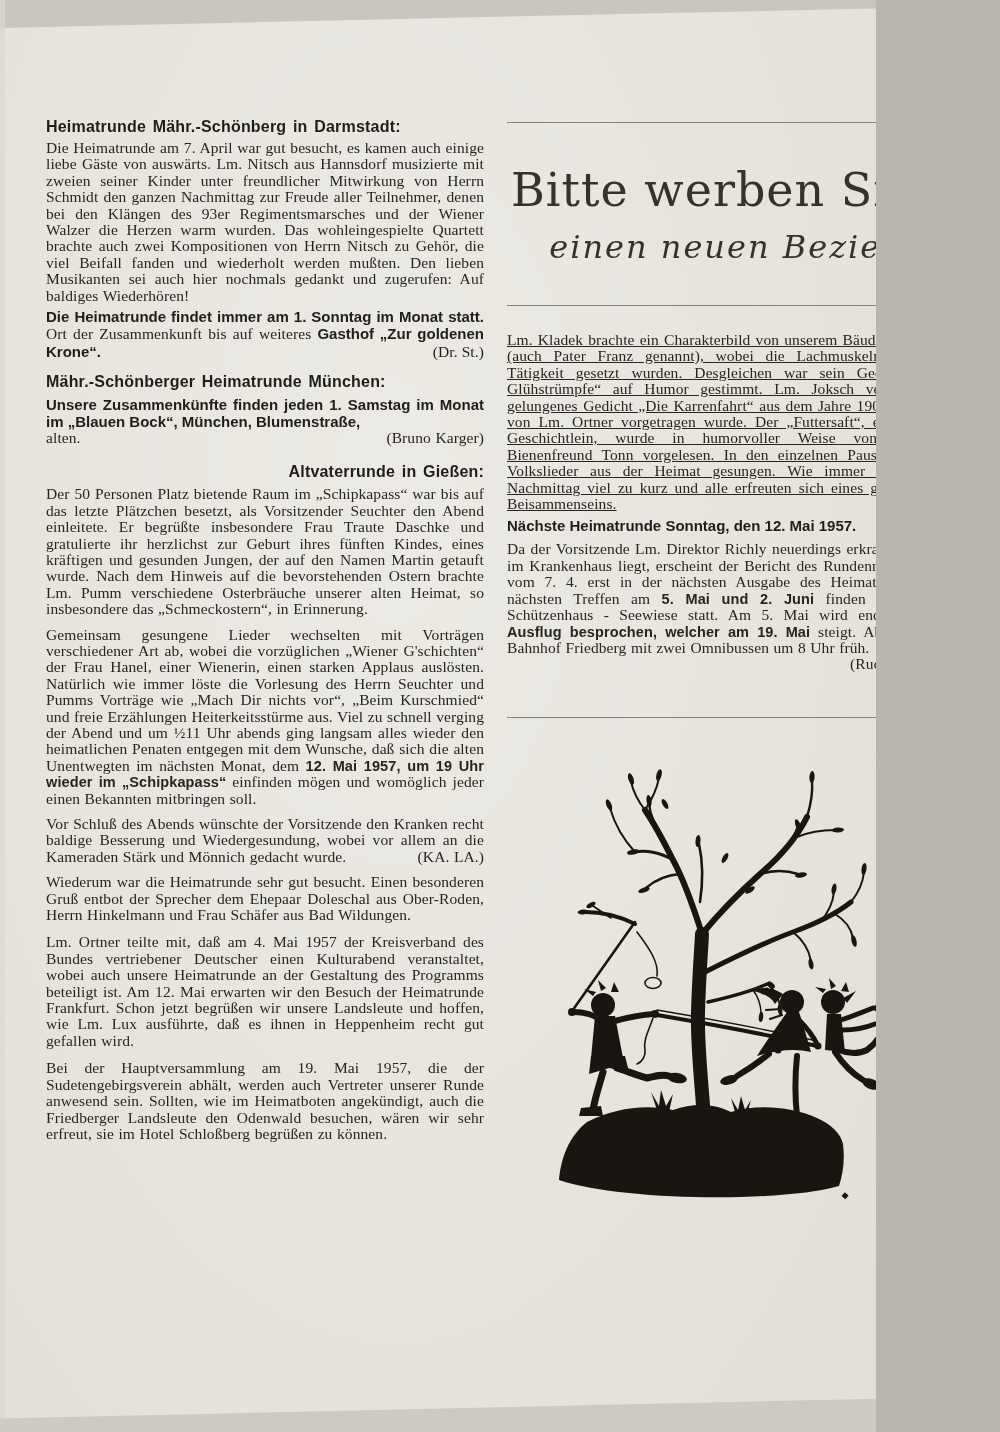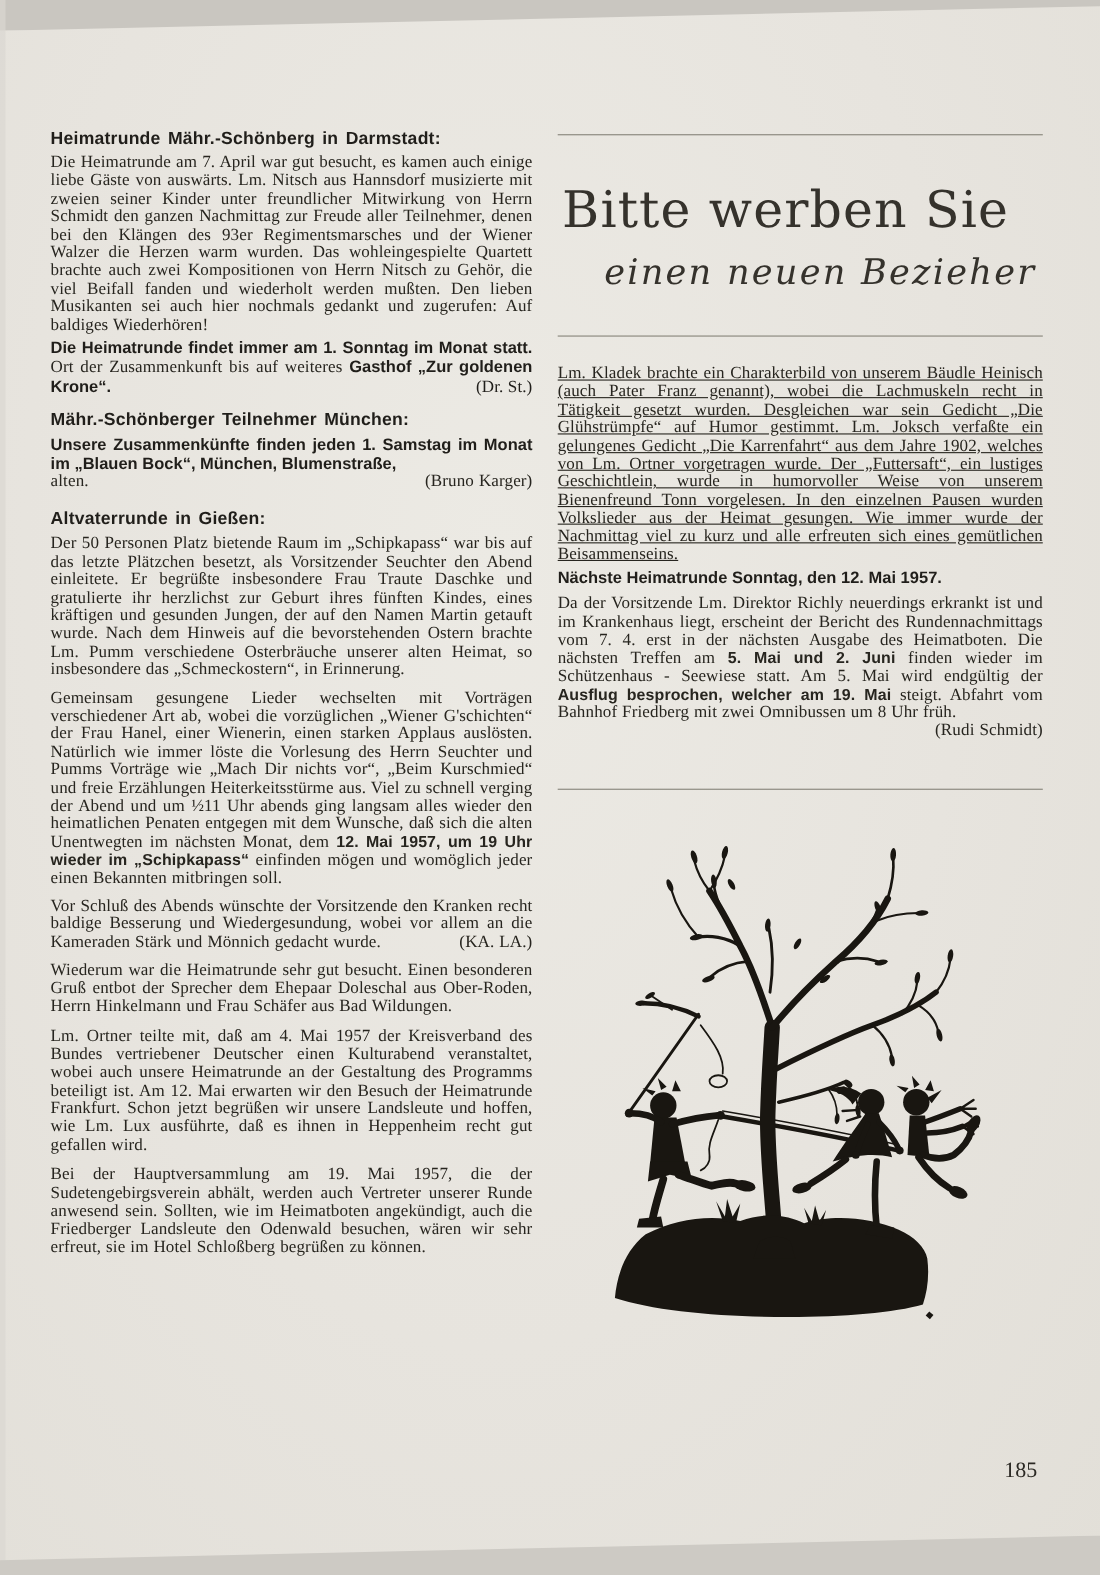--- a/index.html
+++ b/index.html
@@ -1,17 +1,17 @@
 <!DOCTYPE html>
 <html lang="de"><head>
 <meta charset="utf-8">
 <style>
   html,body{margin:0;padding:0;}
   body{width:1000px;height:1432px;background:#b9b6af;font-family:"Liberation Serif",serif;}
-  .page{position:relative;width:1000px;height:1432px;overflow:hidden;
+  .page{position:relative;width:876px;height:1432px;overflow:hidden;
         background:radial-gradient(ellipse at 45% 35%, #eceae4 0%, #e7e4de 55%, #e2dfd8 100%);
         color:#26241f;}
   .scan-top{position:absolute;top:0;left:0;width:1000px;height:28px;background:#c9c6c0;
             clip-path:polygon(0 0,100% 0,100% 20%,0 100%);}
   .scan-bottom{position:absolute;top:1392px;left:0;width:1000px;height:40px;background:#cdcac4;
             clip-path:polygon(0 66%,100% 10%,100% 100%,0 100%);}
   .scan-left{position:absolute;top:0;left:0;width:5px;height:1432px;background:#dad7d1;opacity:.7;}
 
   .col{position:absolute;}
   .col-left{left:46px;top:118px;width:438px;}
@@ -21,21 +21,21 @@
         letter-spacing:.2px;word-spacing:2px;color:#201e1a;margin:0;}
   .body{font-family:"Liberation Serif",serif;font-size:15.5px;line-height:16.4px;text-align:justify;
         letter-spacing:.1px;word-spacing:.5px;color:#27251f;margin:0;}
   .bold-sans{font-family:"Liberation Sans",sans-serif;font-weight:700;font-size:15px;line-height:17px;
         text-align:justify;color:#201e1a;margin:0;}
   .bi{font-family:"Liberation Sans",sans-serif;font-weight:700;font-size:14.5px;}
   .sig{float:right;font-family:"Liberation Serif",serif;font-weight:400;font-size:15.5px;letter-spacing:.1px;}
   .clearfix::after{content:"";display:block;clear:both;}
 
   .mt4{margin-top:4px;}.mt5{margin-top:5px;}.mt9{margin-top:9px;}
-  .mt11{margin-top:11px;}.mt13{margin-top:13px;}.mt17{margin-top:17px;}.mt19{margin-top:19px;}
+  .mt11{margin-top:11px;}.mt13{margin-top:13px;}.mt17{margin-top:17px;text-align:right;}.mt19{margin-top:19px;}
 
   .rule{height:0;border-top:1px solid #868379;}
   .rule1{margin-top:22px;}
   .promo1{font-family:"DejaVu Serif",serif;font-size:46px;line-height:1;letter-spacing:1px;
           color:#35322c;margin:44px 0 0 4px;}
   .promo2{font-family:"DejaVu Serif",serif;font-style:italic;font-size:32px;line-height:1;
           letter-spacing:2px;color:#35322c;text-align:right;margin:18px 6px 0 0;}
   .rule2{margin-top:42px;}
   .report{margin-top:26px;text-decoration:underline;}
   .nextmeet{margin-top:5px;}
@@ -56,21 +56,21 @@
 
   <div class="col col-left">
 
     <section>
       <h3 class="head">Heimatrunde Mähr.-Schönberg in Darmstadt:</h3>
       <p class="body mt4">Die Heimatrunde am 7. April war gut besucht, es kamen auch einige liebe Gäste von auswärts. Lm. Nitsch aus Hannsdorf musizierte mit zweien seiner Kinder unter freundlicher Mitwirkung von Herrn Schmidt den ganzen Nachmittag zur Freude aller Teilnehmer, denen bei den Klängen des 93er Regimentsmarsches und der Wiener Walzer die Herzen warm wurden. Das wohleingespielte Quartett brachte auch zwei Kompositionen von Herrn Nitsch zu Gehör, die viel Beifall fanden und wiederholt werden mußten. Den lieben Musikanten sei auch hier nochmals gedankt und zugerufen: Auf baldiges Wiederhören!</p>
       <p class="bold-sans mt4 clearfix"><span>Die Heimatrunde findet immer am 1. Sonntag im Monat statt.</span><span class="body" style="font-weight:400"> Ort der Zusammenkunft bis auf weiteres </span><span>Gasthof „Zur goldenen Krone“.</span><span class="sig">(Dr. St.)</span></p>
     </section>
 
     <section>
-      <h3 class="head mt13">Mähr.-Schönberger Teilnehmer München:</h3>
+      <h3 class="head mt13">Mähr.-Schönberger Heimatrunde München:</h3>
       <p class="bold-sans mt5">Unsere Zusammenkünfte finden jeden 1. Samstag im Monat im „Blauen Bock“, München, Blumenstraße,</p>
       <p class="body clearfix"><span>alten.</span><span class="sig">(Bruno Karger)</span></p>
     </section>
 
     <section>
       <h3 class="head mt17">Altvaterrunde in Gießen:</h3>
       <p class="body mt5">Der 50 Personen Platz bietende Raum im „Schipkapass“ war bis auf das letzte Plätzchen besetzt, als Vorsitzender Seuchter den Abend einleitete. Er begrüßte insbesondere Frau Traute Daschke und gratulierte ihr herzlichst zur Geburt ihres fünften Kindes, eines kräftigen und gesunden Jungen, der auf den Namen Martin getauft wurde. Nach dem Hinweis auf die bevorstehenden Ostern brachte Lm. Pumm verschiedene Osterbräuche unserer alten Heimat, so insbesondere das „Schmeckostern“, in Erinnerung.</p>
       <p class="body mt9"><span>Gemeinsam gesungene Lieder wechselten mit Vorträgen verschiedener Art ab, wobei die vorzüglichen „Wiener G'schichten“ der Frau Hanel, einer Wienerin, einen starken Applaus auslösten. Natürlich wie immer löste die Vorlesung des Herrn Seuchter und Pumms Vorträge wie „Mach Dir nichts vor“, „Beim Kurschmied“ und freie Erzählungen Heiterkeitsstürme aus. Viel zu schnell verging der Abend und um ½11 Uhr abends ging langsam alles wieder den heimatlichen Penaten entgegen mit dem Wunsche, daß sich die alten Unentwegten im nächsten Monat, dem </span><span class="bi">12. Mai 1957, um 19 Uhr wieder im „Schipkapass“</span><span> einfinden mögen und womöglich jeder einen Bekannten mitbringen soll.</span></p>
       <p class="body mt9 clearfix"><span>Vor Schluß des Abends wünschte der Vorsitzende den Kranken recht baldige Besserung und Wiedergesundung, wobei vor allem an die Kameraden Stärk und Mönnich gedacht wurde.</span><span class="sig">(KA. LA.)</span></p>
     </section>

